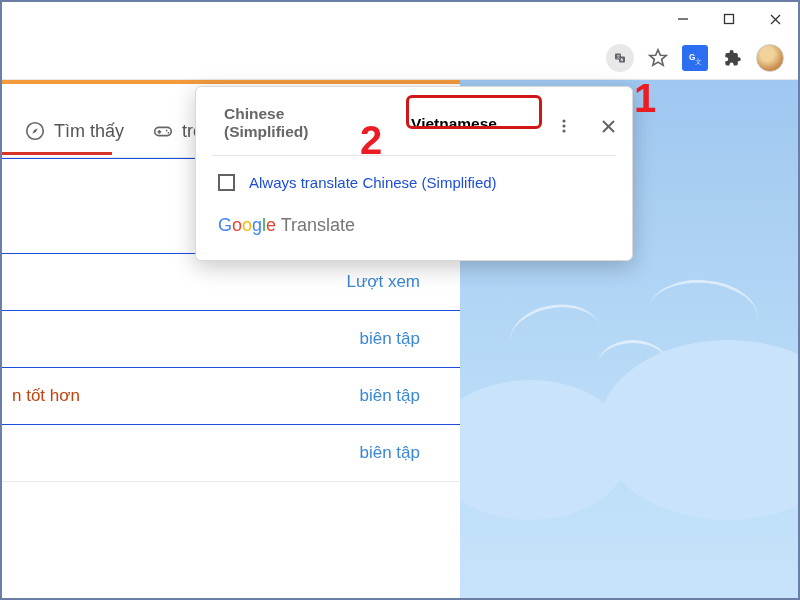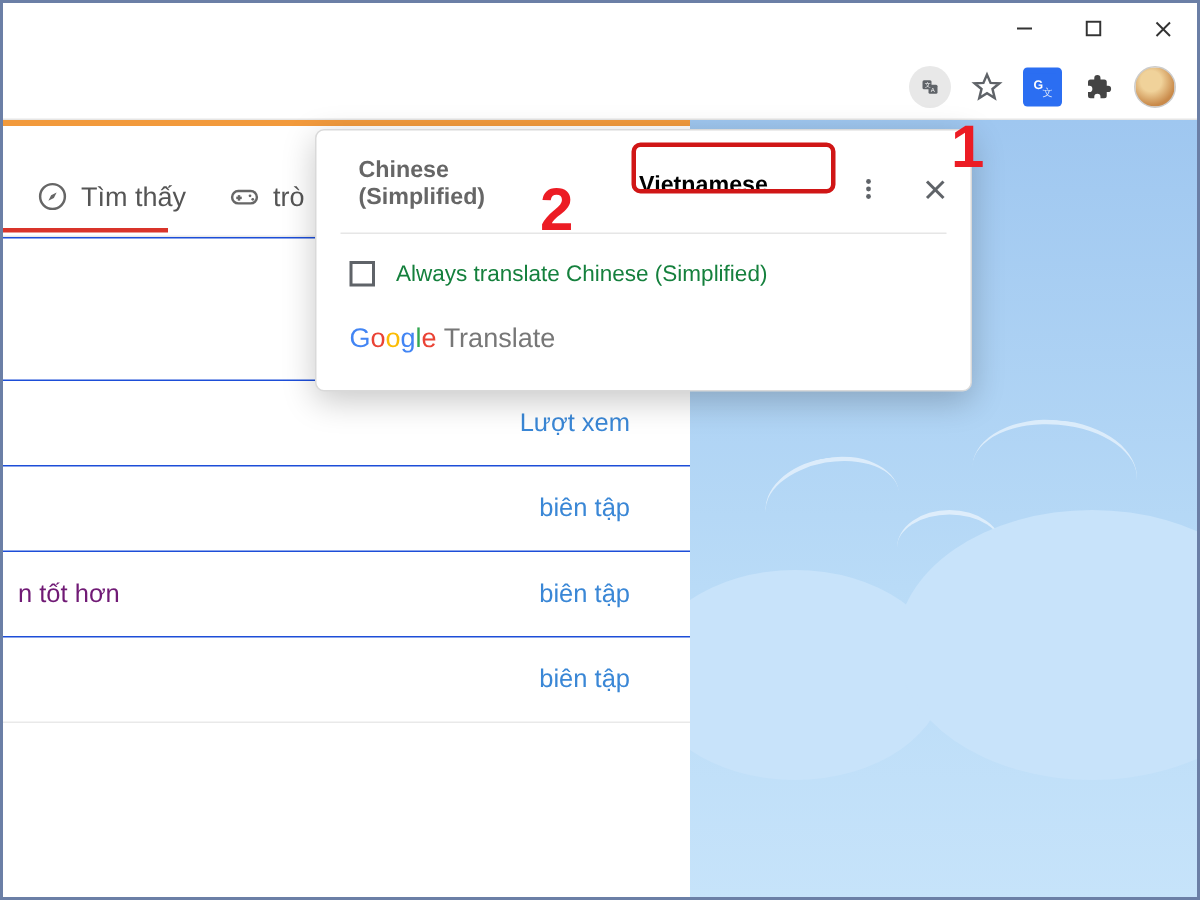--- a/index.html
+++ b/index.html
@@ -34,34 +34,34 @@
   .arc3 { width:70px; height:50px; top:90px; right:130px; border-bottom:none; border-left:none; border-right:none;}
 
   .page-header { border-top: 4px solid #f29a3c; border-bottom: 1px solid #e9e9e9; height: 78px; padding-top: 36px; }
   .nav-row { display:flex; align-items:center; gap: 28px; padding-left: 22px; color:#555; font-size:18px; }
   .nav-item { display:flex; align-items:center; gap:8px; }
   .nav-item svg { width:22px; height:22px; stroke:#666; fill:none; stroke-width:1.8; }
   .red-underline { height:3px; background:#d9342a; width:110px; margin-top:10px; }
 
   .list .row { border-top:1px solid #1d4ed8; padding: 18px 40px 18px 10px; text-align:right; color:#3a87d6; font-size:17px; }
   .list .row.last-vis { border-bottom:1px solid #e9e9e9; }
-  .row-label-left { float:left; color:#701a75; }
+  .row-label-left { float:left; color:#c2410c; }
 
   
-  .popup { position:absolute; top: 84px; left: 208px; width: 438px; background:#fff; border:1px solid #d9d9d9; border-radius:6px; box-shadow: 0 6px 22px rgba(0,0,0,0.22); z-index: 40; padding-bottom:4px; }
+  .popup { position:absolute; top: 84px; left: 193px; width: 438px; background:#fff; border:1px solid #d9d9d9; border-radius:6px; box-shadow: 0 6px 22px rgba(0,0,0,0.22); z-index: 40; padding-bottom:4px; }
   .popup-tabs { display:flex; align-items:center; padding: 10px 10px 0 22px; gap: 18px; }
   .tab { font-size:15.5px; color:#666; padding: 8px 6px 14px; font-weight:600; }
   .tab.active { color:#000000; padding: 6px 18px 10px; margin-left:4px; }
   .tab-highlight { position:absolute; border:3px solid #d01616; border-radius:6px; top:8px; left:210px; width:136px; height:34px; }
   .popup-tabs .spacer { flex:1; }
   .kebab, .close-x { width:28px; height:28px; display:flex; align-items:center; justify-content:center; color:#555; }
   .kebab svg circle { fill:#5f6368; }
   .close-x svg { stroke:#5f6368; stroke-width:2; }
   .divider { height:1px; background:#e6e6e6; margin: 0 16px; }
-  .checkbox-row { display:flex; align-items:center; gap:14px; padding: 18px 22px 20px; color:#15803d; font-size:15px; }
+  .checkbox-row { display:flex; align-items:center; gap:14px; padding: 18px 22px 20px; color:#1d4ed8; font-size:15px; }
   .cb { width:17px; height:17px; border:2px solid #5f6368; }
   .branding { padding: 4px 22px 20px; color:#777; font-size:18px; }
   .g-logo { font-family: Arial, sans-serif; }
   .g-b { color:#4285F4; } .g-r { color:#EA4335; } .g-y { color:#FBBC05; } .g-g { color:#34A853; }
 
   
   .callout { position:absolute; color:#ec1c24; font-weight:900; font-size:40px; z-index:60; font-family: Arial, sans-serif; }
   .c1 { top: 74px; left: 632px; }
   .c2 { top: 116px; left: 358px; }
 </style>

